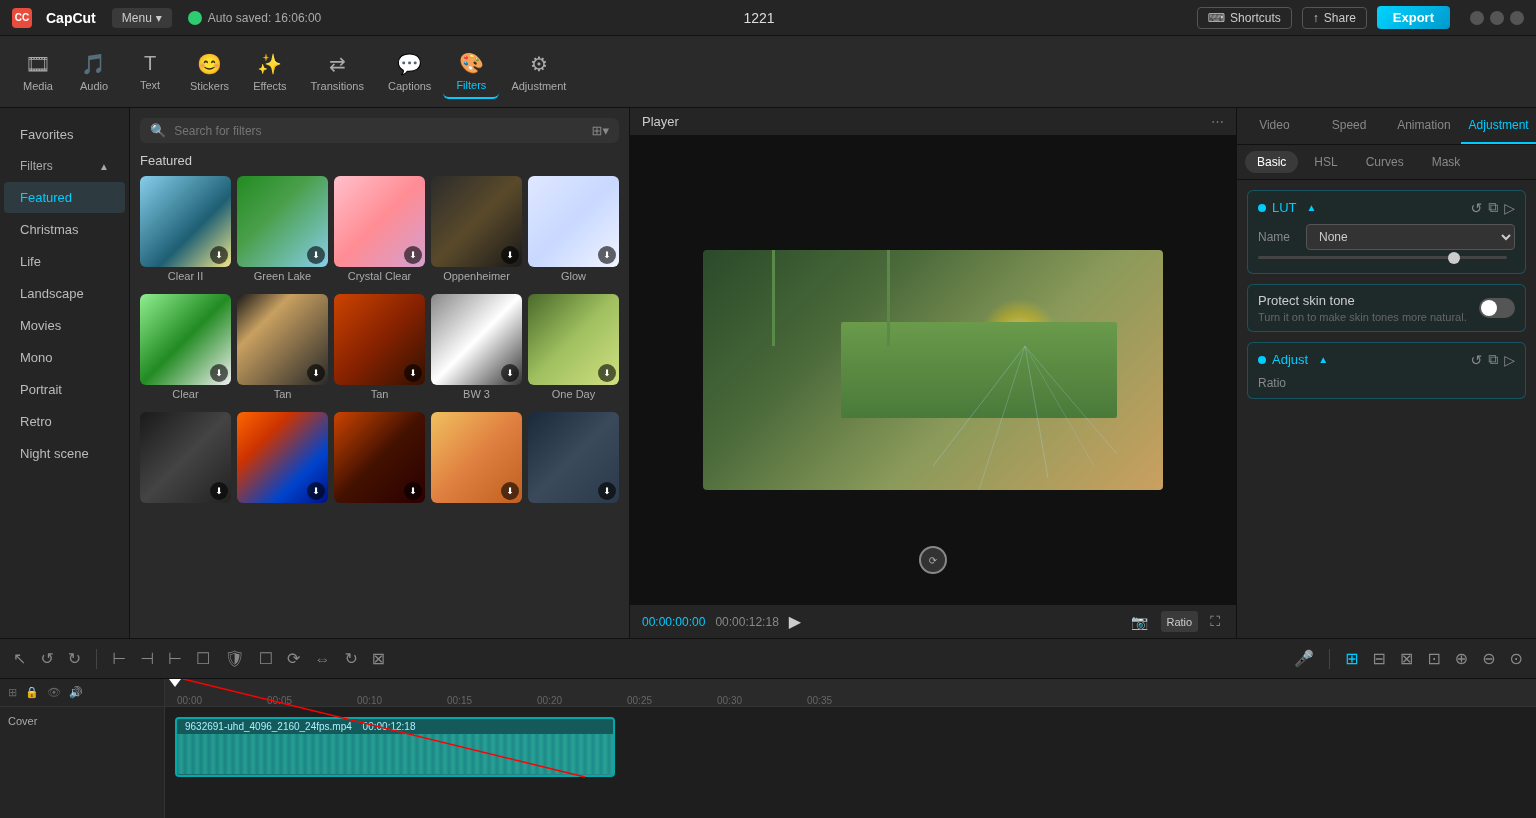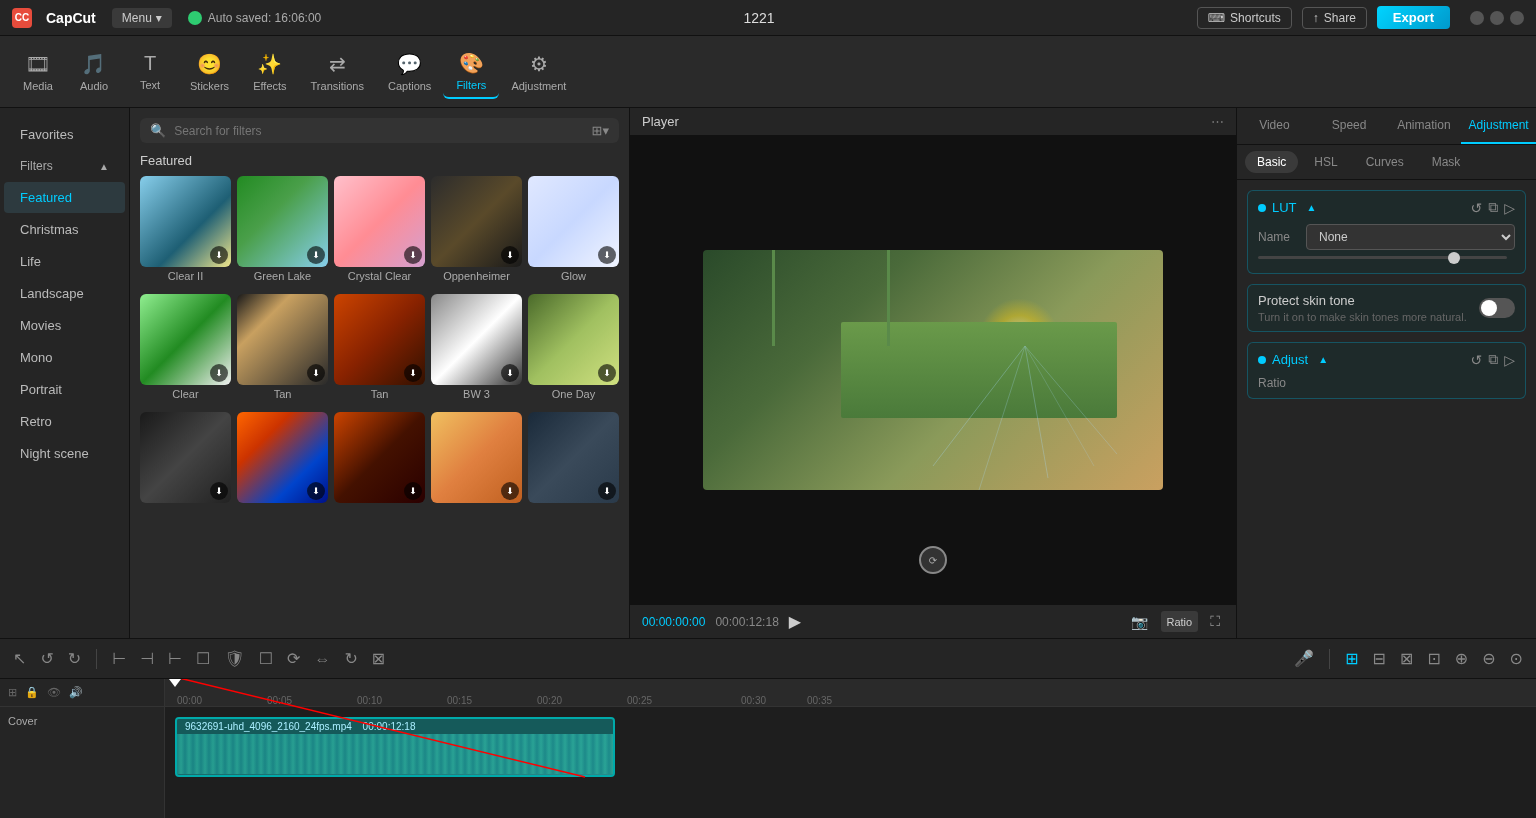--- a/index.html
+++ b/index.html
@@ -473,21 +473,21 @@
     </div>
     <div class="tl-right">
       <div class="ruler-container" id="ruler-el">
         <div class="playhead-arrow"></div>
       <span class="ruler-mark" style="left: 12px;">00:00</span>
           <span class="ruler-mark" style="left: 102px;">00:05</span>
           <span class="ruler-mark" style="left: 192px;">00:10</span>
           <span class="ruler-mark" style="left: 282px;">00:15</span>
           <span class="ruler-mark" style="left: 372px;">00:20</span>
           <span class="ruler-mark" style="left: 462px;">00:25</span>
-          <span class="ruler-mark" style="left: 576px;">00:30</span>
+          <span class="ruler-mark" style="left: 552px;">00:30</span>
           <span class="ruler-mark" style="left: 642px;">00:35</span>
         </div>
       <div class="tl-track" style="position:relative; height:80px;">
 
         <svg style="position:absolute; top:-30px; left:0; width:800px; height:120px; pointer-events:none; z-index:5;">
           <line x1="10" y1="0" x2="420" y2="100" stroke="red" stroke-width="1.5"></line>
         </svg>
         <div class="video-clip">
           <div class="clip-header">
             <span>9632691-uhd_4096_2160_24fps.mp4</span>

